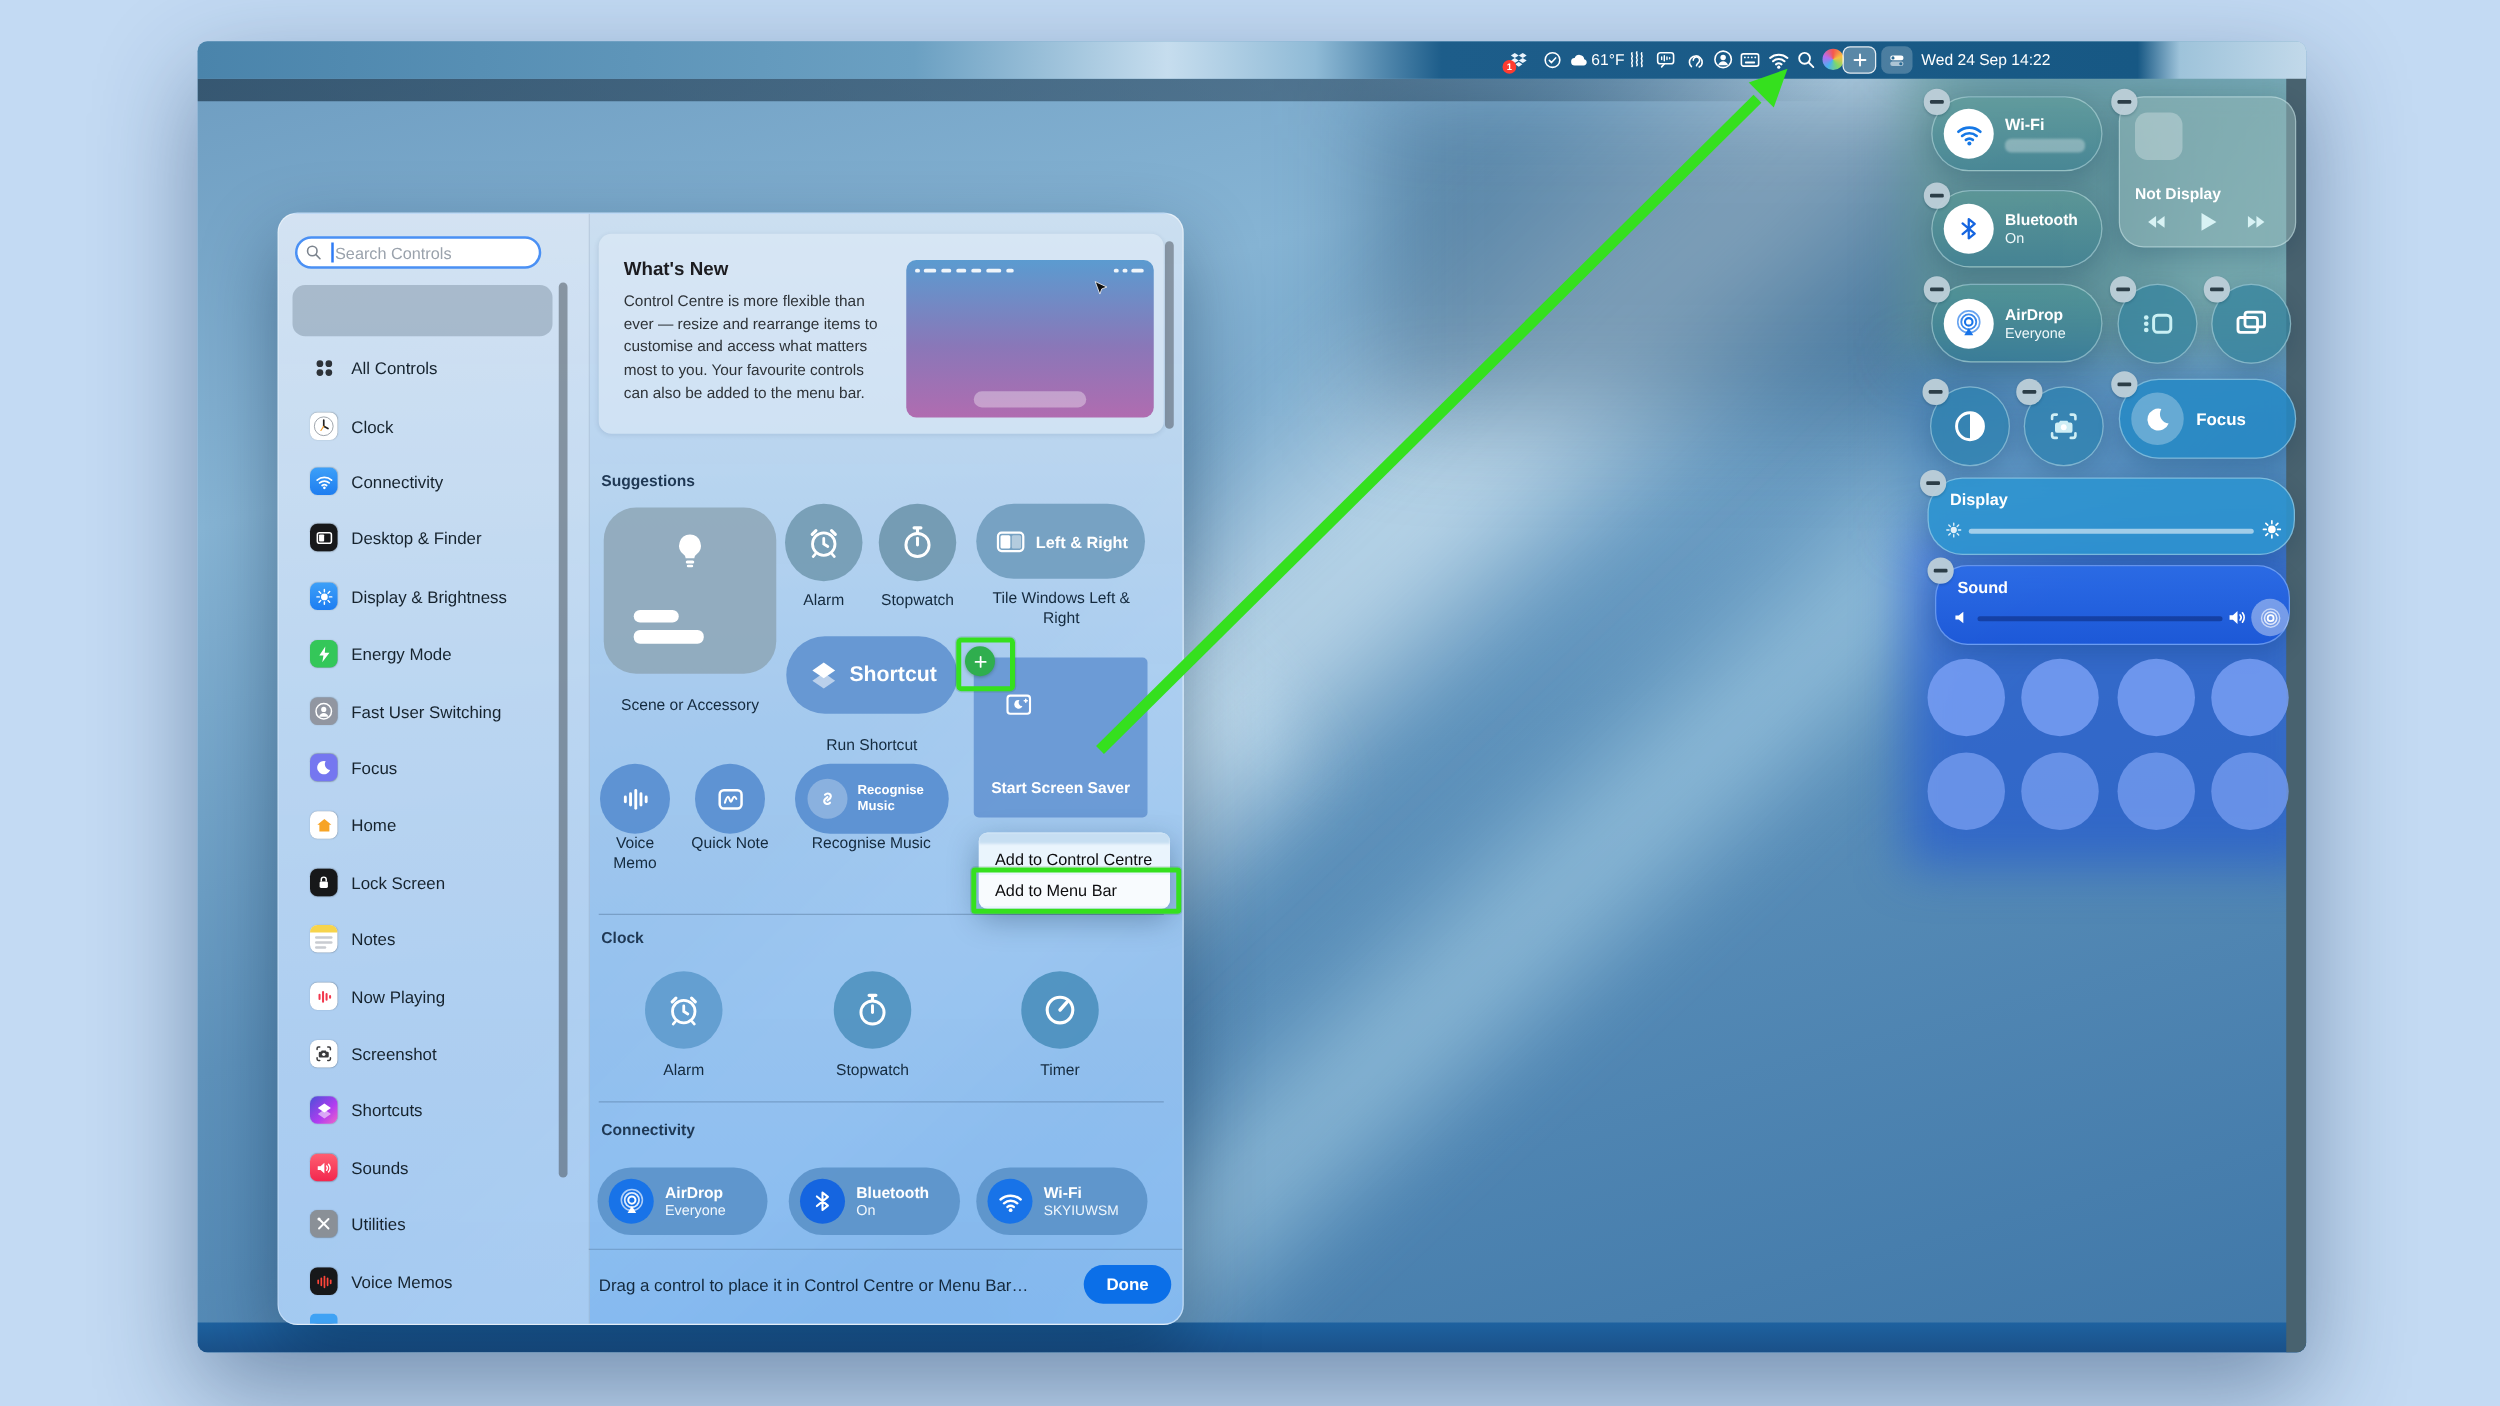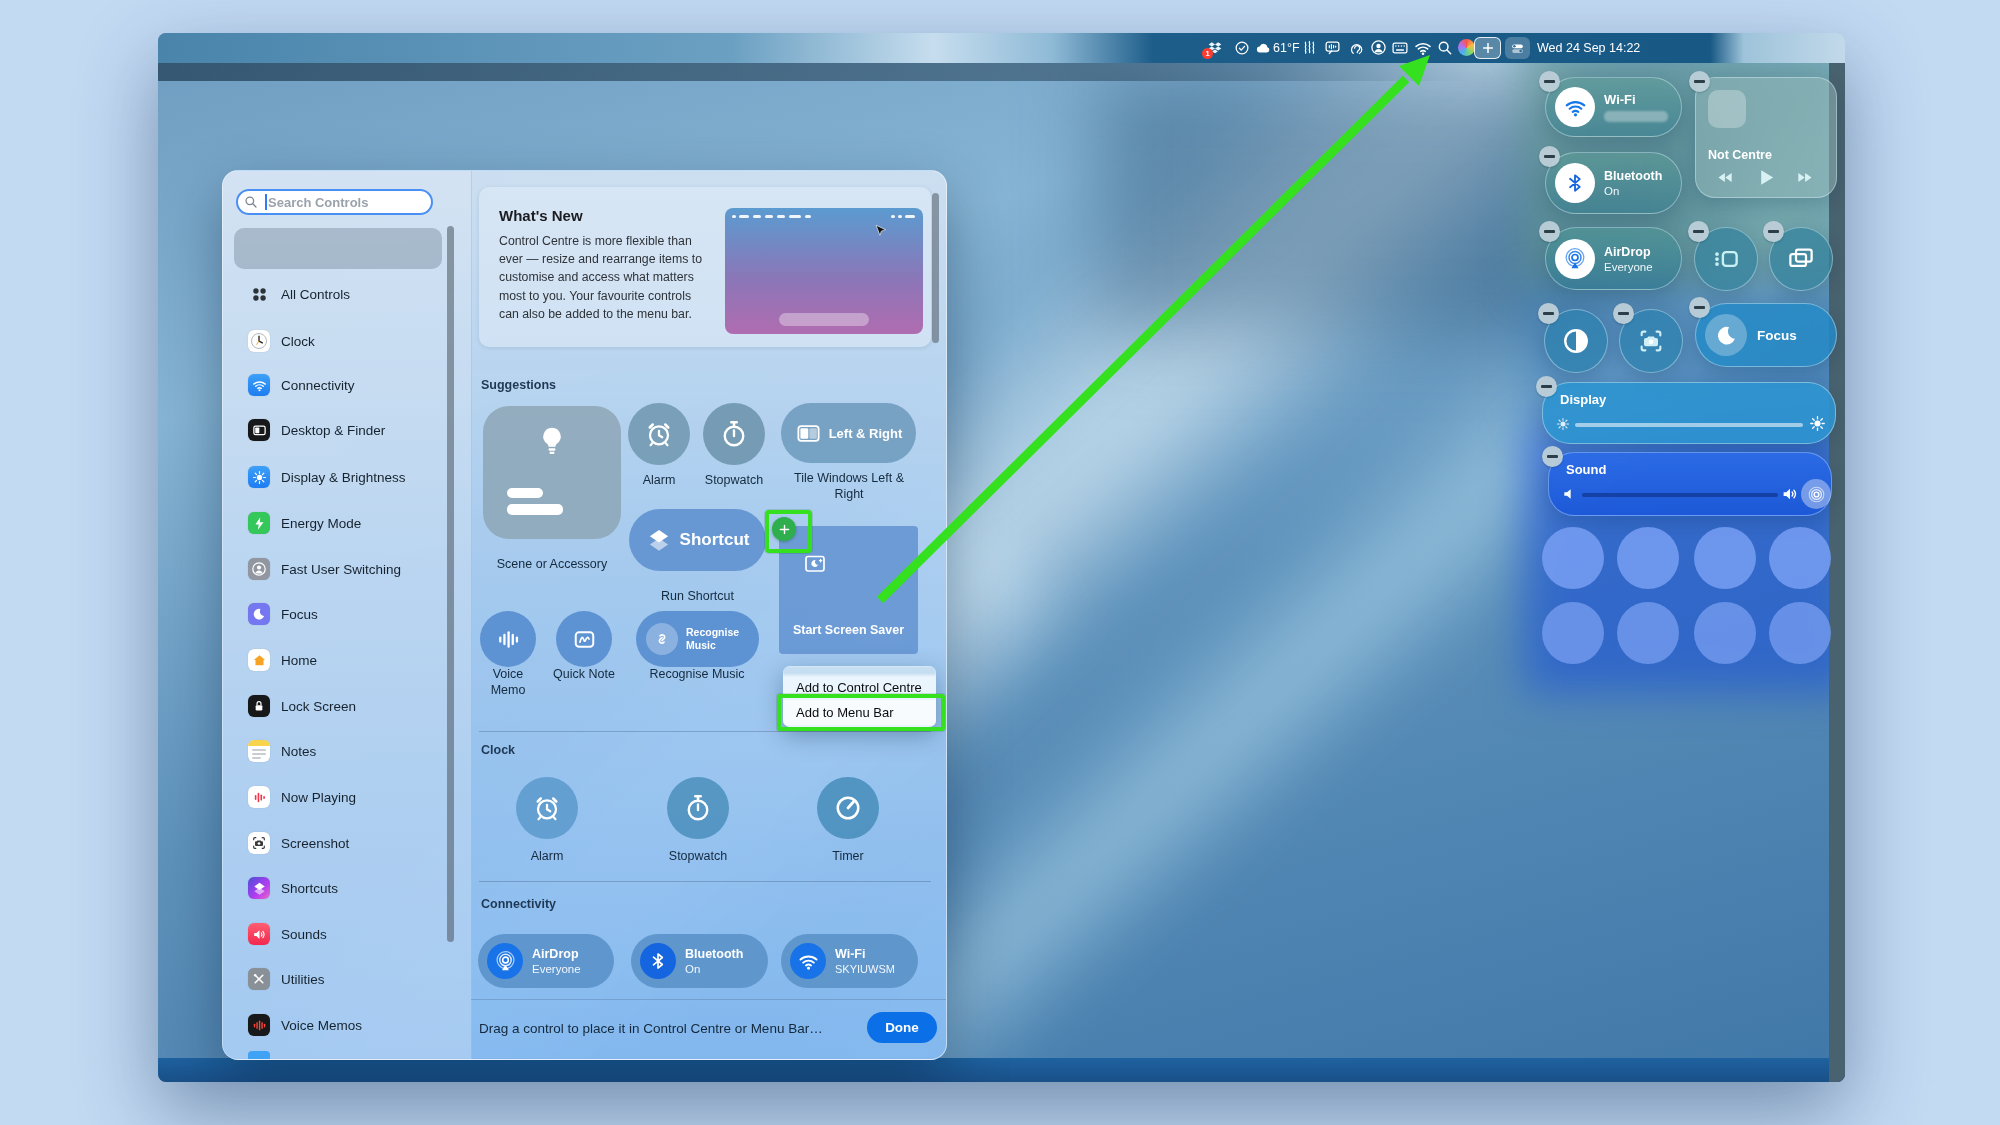--- a/index.html
+++ b/index.html
@@ -31,21 +31,21 @@
   .green{border:4px solid #35e01e;position:absolute;border-radius:4px;box-shadow:0 0 0 1px rgba(0,90,0,.15);}
   .menu{position:absolute;left:560px;top:495px;width:153px;height:61px;border-radius:7px;overflow:hidden;
         background:rgba(236,246,253,.97);box-shadow:0 8px 24px rgba(10,40,70,.35);z-index:5;}
   .mitem{position:absolute;left:0;width:153px;height:25px;display:flex;align-items:center;padding-left:13px;box-sizing:border-box;
          font-size:13px;color:#0c0c0e;white-space:nowrap;}
   .thumbdash{position:absolute;height:3px;background:rgba(255,255,255,.9);border-radius:2px;}
   .notesic{position:relative;background:#fff;overflow:hidden;}
   .notesic .nstrip{position:absolute;left:0;top:0;width:100%;height:6px;background:#f7d44c;}
   .notesic .nl{position:absolute;left:4px;width:14px;height:2px;background:#c9ccd1;border-radius:1px;}
   input.search{position:absolute;left:13px;top:18px;width:197px;height:26px;border-radius:14px;border:2.5px solid #4a90f4;
-        background:#fff;box-sizing:border-box;padding:0 8px 0 30px;font-size:13px;color:#4c1d95;outline:none;font-family:"Liberation Sans",sans-serif;font-weight:bold;}
+        background:#fff;box-sizing:border-box;padding:0 8px 0 30px;font-size:13px;color:#4c1d95;outline:none;font-family:"Liberation Sans",sans-serif;}
   input.search::placeholder{color:#9aa2ac;}
   .ic{display:block;}
 </style>
 </head>
 <body>
 
 <svg width="0" height="0" style="position:absolute">
 <defs>
 <symbol id="i-search" viewBox="0 0 24 24">
         <circle cx="10" cy="10" r="6.5" fill="none" stroke="currentColor" stroke-width="2.2"></circle>
@@ -391,21 +391,21 @@
           <span class="wt" style="font-size:13px;">Wi-Fi</span>
           <span style="margin-top:4px;width:64px;height:11px;border-radius:5px;background:rgba(255,255,255,.32);filter:blur(1px);"></span>
         </span>
       </div>
       <div class="mb" style="left:1381px;top:38px;">
           <i></i>
         </div>
 
       <div class="abs cctile" style="left:1537px;top:44px;width:140px;height:119px;border-radius:20px;background:rgba(150,185,188,.5);">
         <span style="position:absolute;left:12px;top:12px;width:38px;height:38px;border-radius:10px;background:rgba(255,255,255,.28);"></span>
-        <span class="wt" style="position:absolute;left:12px;top:70px;font-size:12.5px;">Not Centre</span>
+        <span class="wt" style="position:absolute;left:12px;top:70px;font-size:12.5px;">Not Display</span>
         <span class="abs" style="left:19px;top:91px;color:#d8f2f4;">
             <svg class="ic" width="20" height="17">
               <use href="#i-rw"></use>
             </svg>
           </span>
         <span class="abs" style="left:58px;top:88px;color:#d8f2f4;">
             <svg class="ic" width="23" height="23">
               <use href="#i-play"></use>
             </svg>
           </span>

